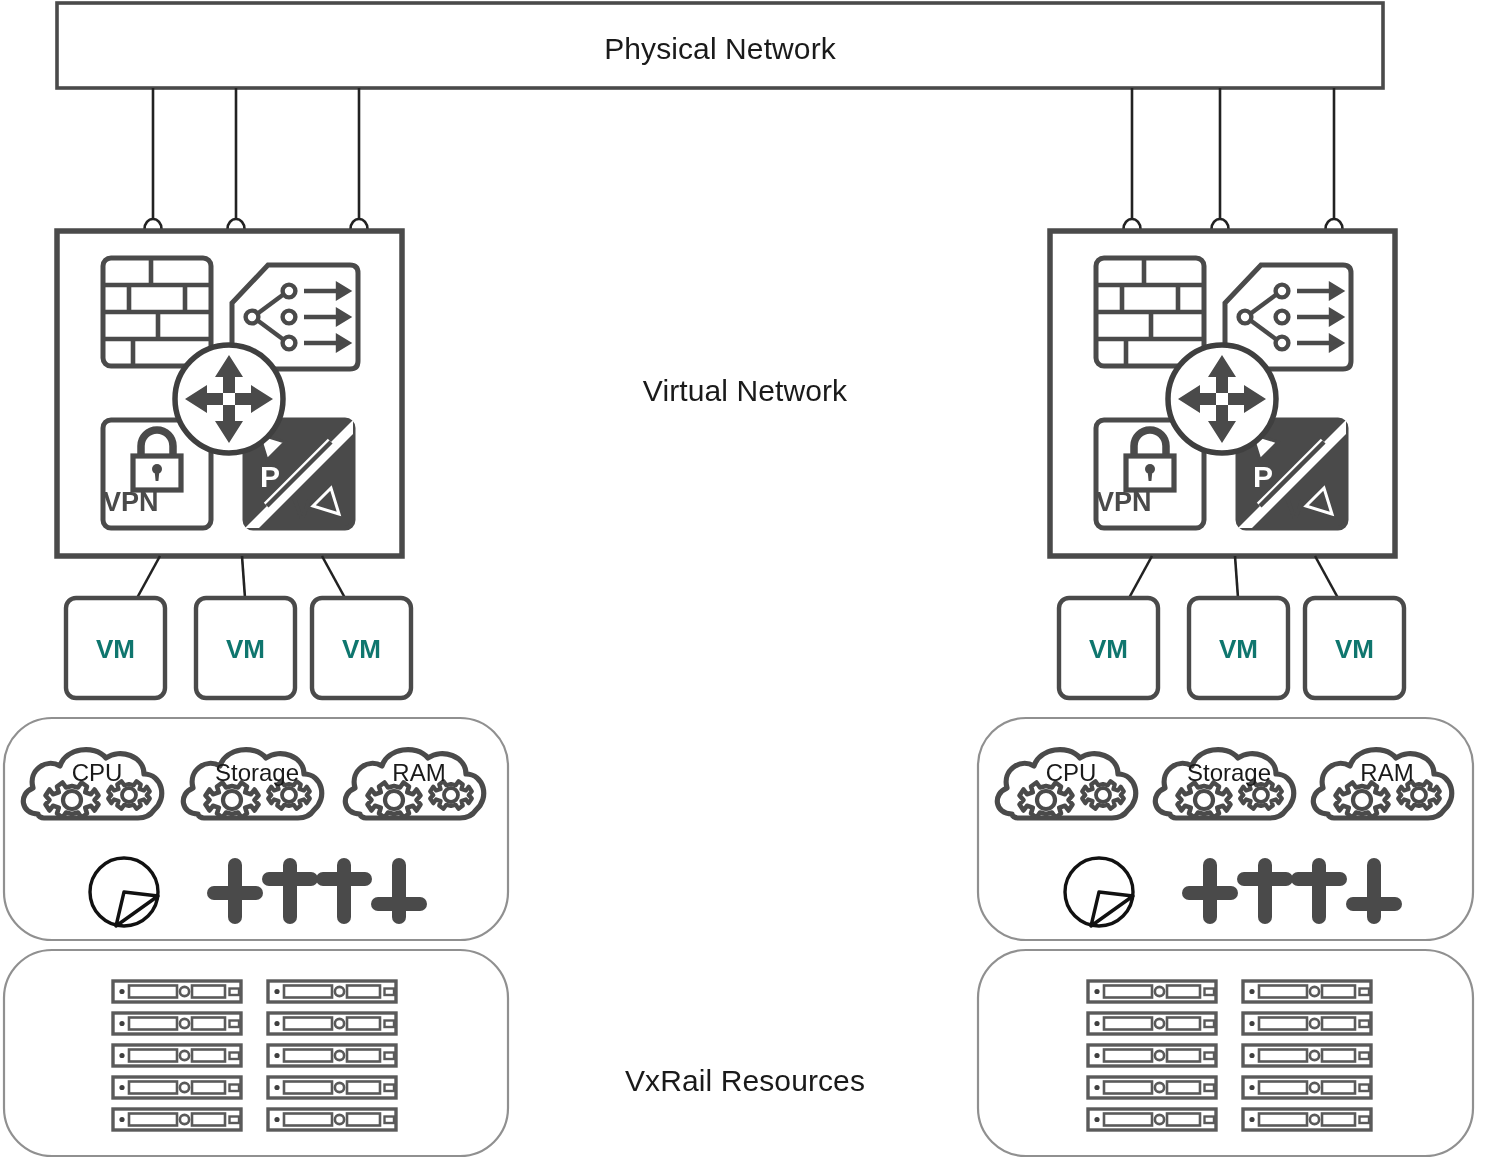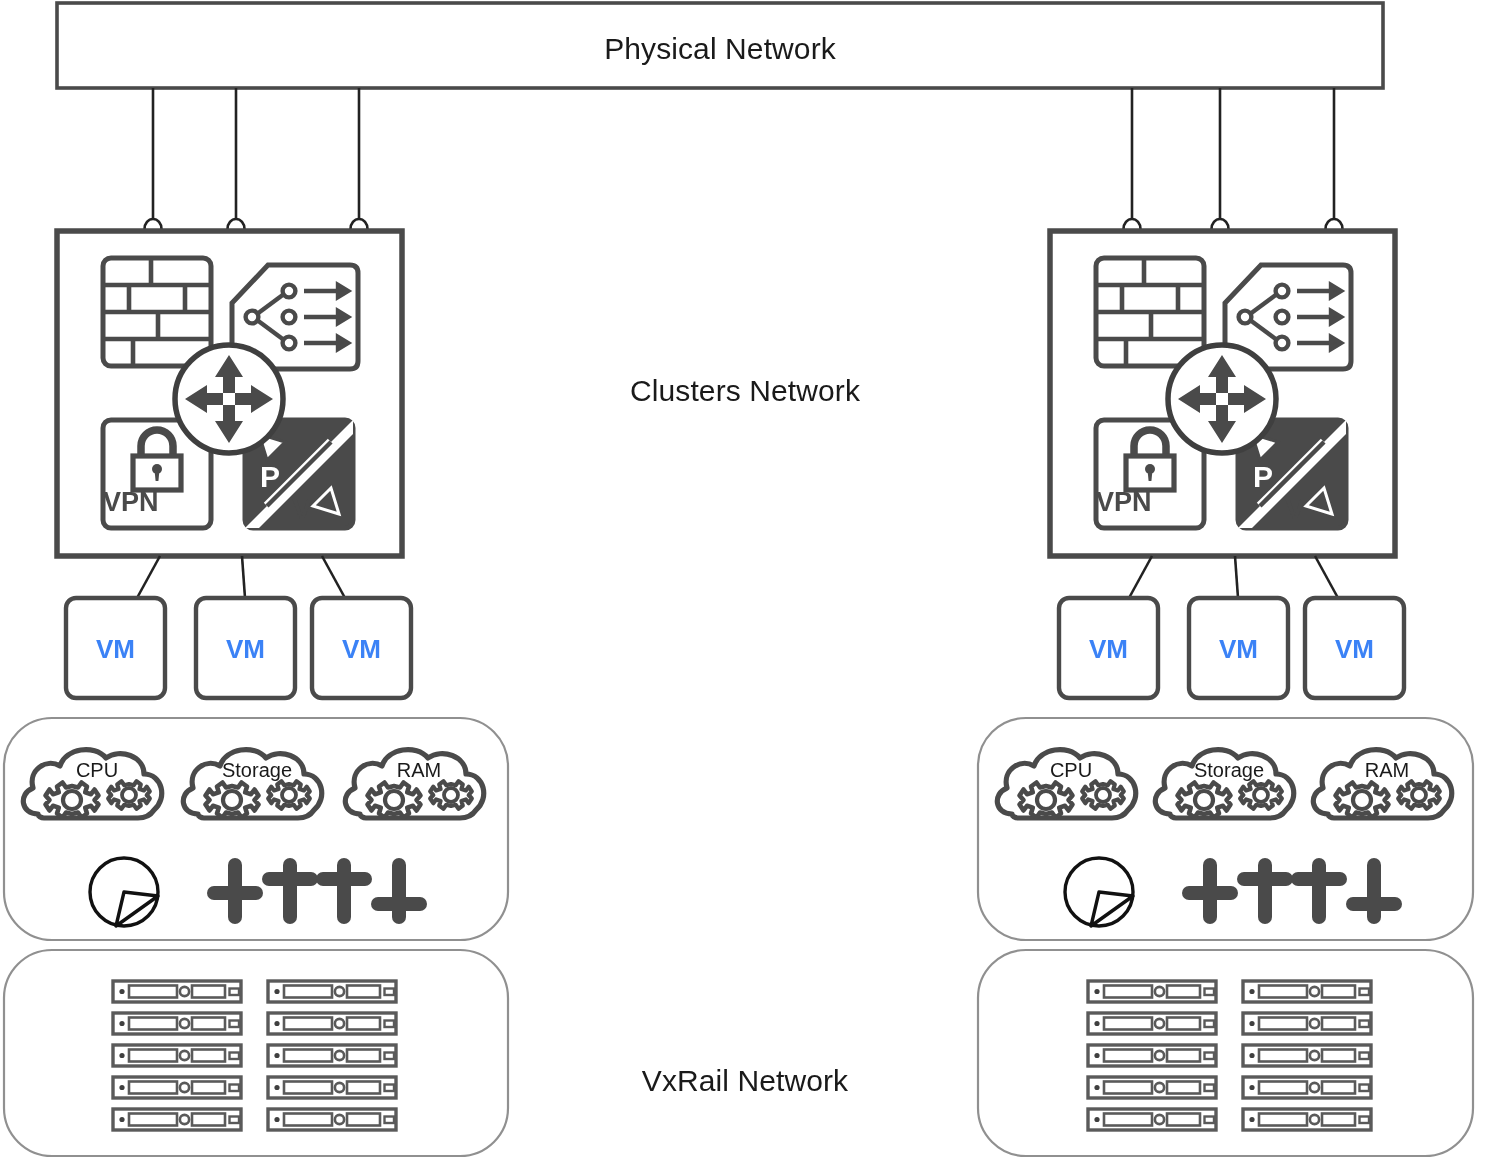--- a/index.html
+++ b/index.html
@@ -53,27 +53,27 @@
   }
   #lbl-vxrail {
     left: 460px;
     top: 1060px;
     width: 570px;
   }
   .vm-text {
     position: absolute;
     font-size: 26px;
     font-weight: bold;
-    color: #3b82f6;
+    color: #0f766e;
     text-align: center;
     font-family: "Liberation Sans", sans-serif;
   }
   .cloud-text {
     position: absolute;
-    font-size: 20px;
+    font-size: 24px;
     color: #1a1a1a;
     text-align: center;
     font-family: "Liberation Sans", sans-serif;
   }
   .vpn-text {
     position: absolute;
     font-size: 27px;
     font-weight: bold;
     color: #4a4a4a;
     text-align: left;
@@ -401,24 +401,24 @@
           <use href="#rack-unit"></use>
         </g>
       <g transform="translate(1243,1109)">
           <use href="#rack-unit"></use>
         </g>
     </g>
   </svg>
 
   <div class="center-label" id="lbl-physical-network">Physical Network</div>
 
-  <div class="center-label" id="lbl-virtual-network">Clusters Network</div>
-
-
-  <div class="center-label" id="lbl-vxrail">VxRail Network</div>
+  <div class="center-label" id="lbl-virtual-network">Virtual Network</div>
+
+
+  <div class="center-label" id="lbl-vxrail">VxRail Resources</div>
 
   <div class="vpn-text" style="left:103px; top:487px; width:108px;">VPN</div>
   <div class="vpn-text" style="left:1096px; top:487px; width:108px;">VPN</div>
 
   <div class="pv-text pv-p" style="left:253px; top:460px; width:34px;">P</div>
   <div class="pv-text pv-v" style="left:285px; top:492px; width:34px;">V</div>
 
   <div class="pv-text pv-p" style="left:1246px; top:460px; width:34px;">P</div>
   <div class="pv-text pv-v" style="left:1278px; top:492px; width:34px;">V</div>
 

